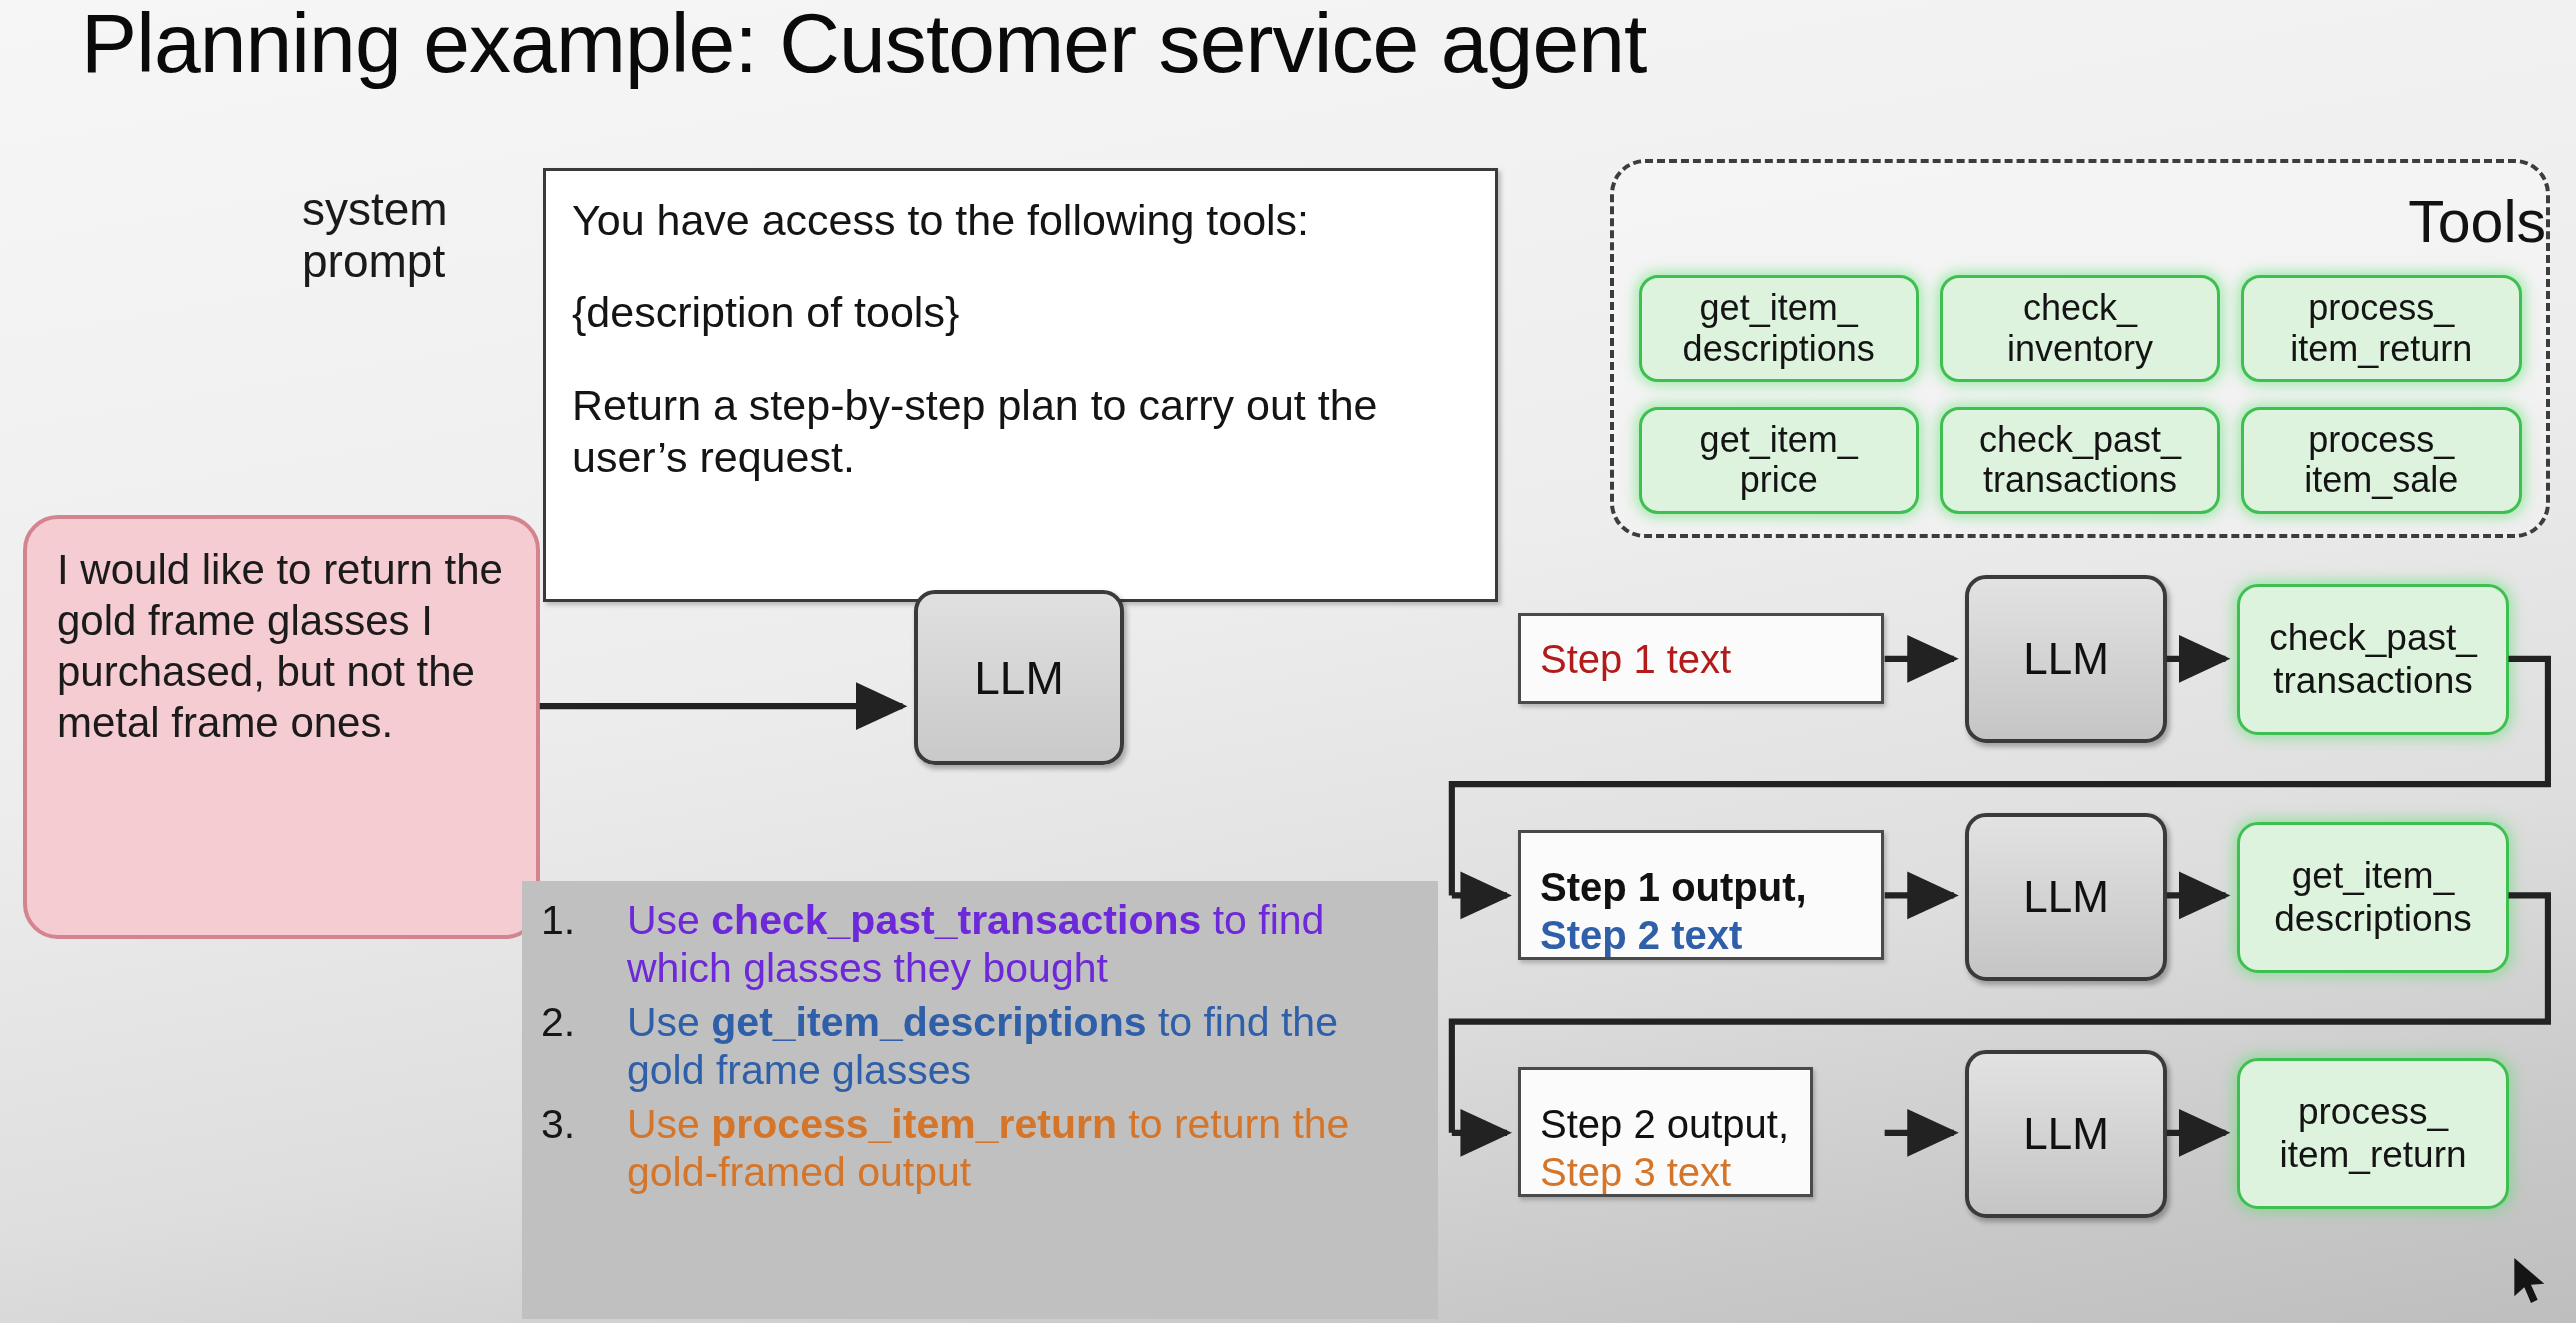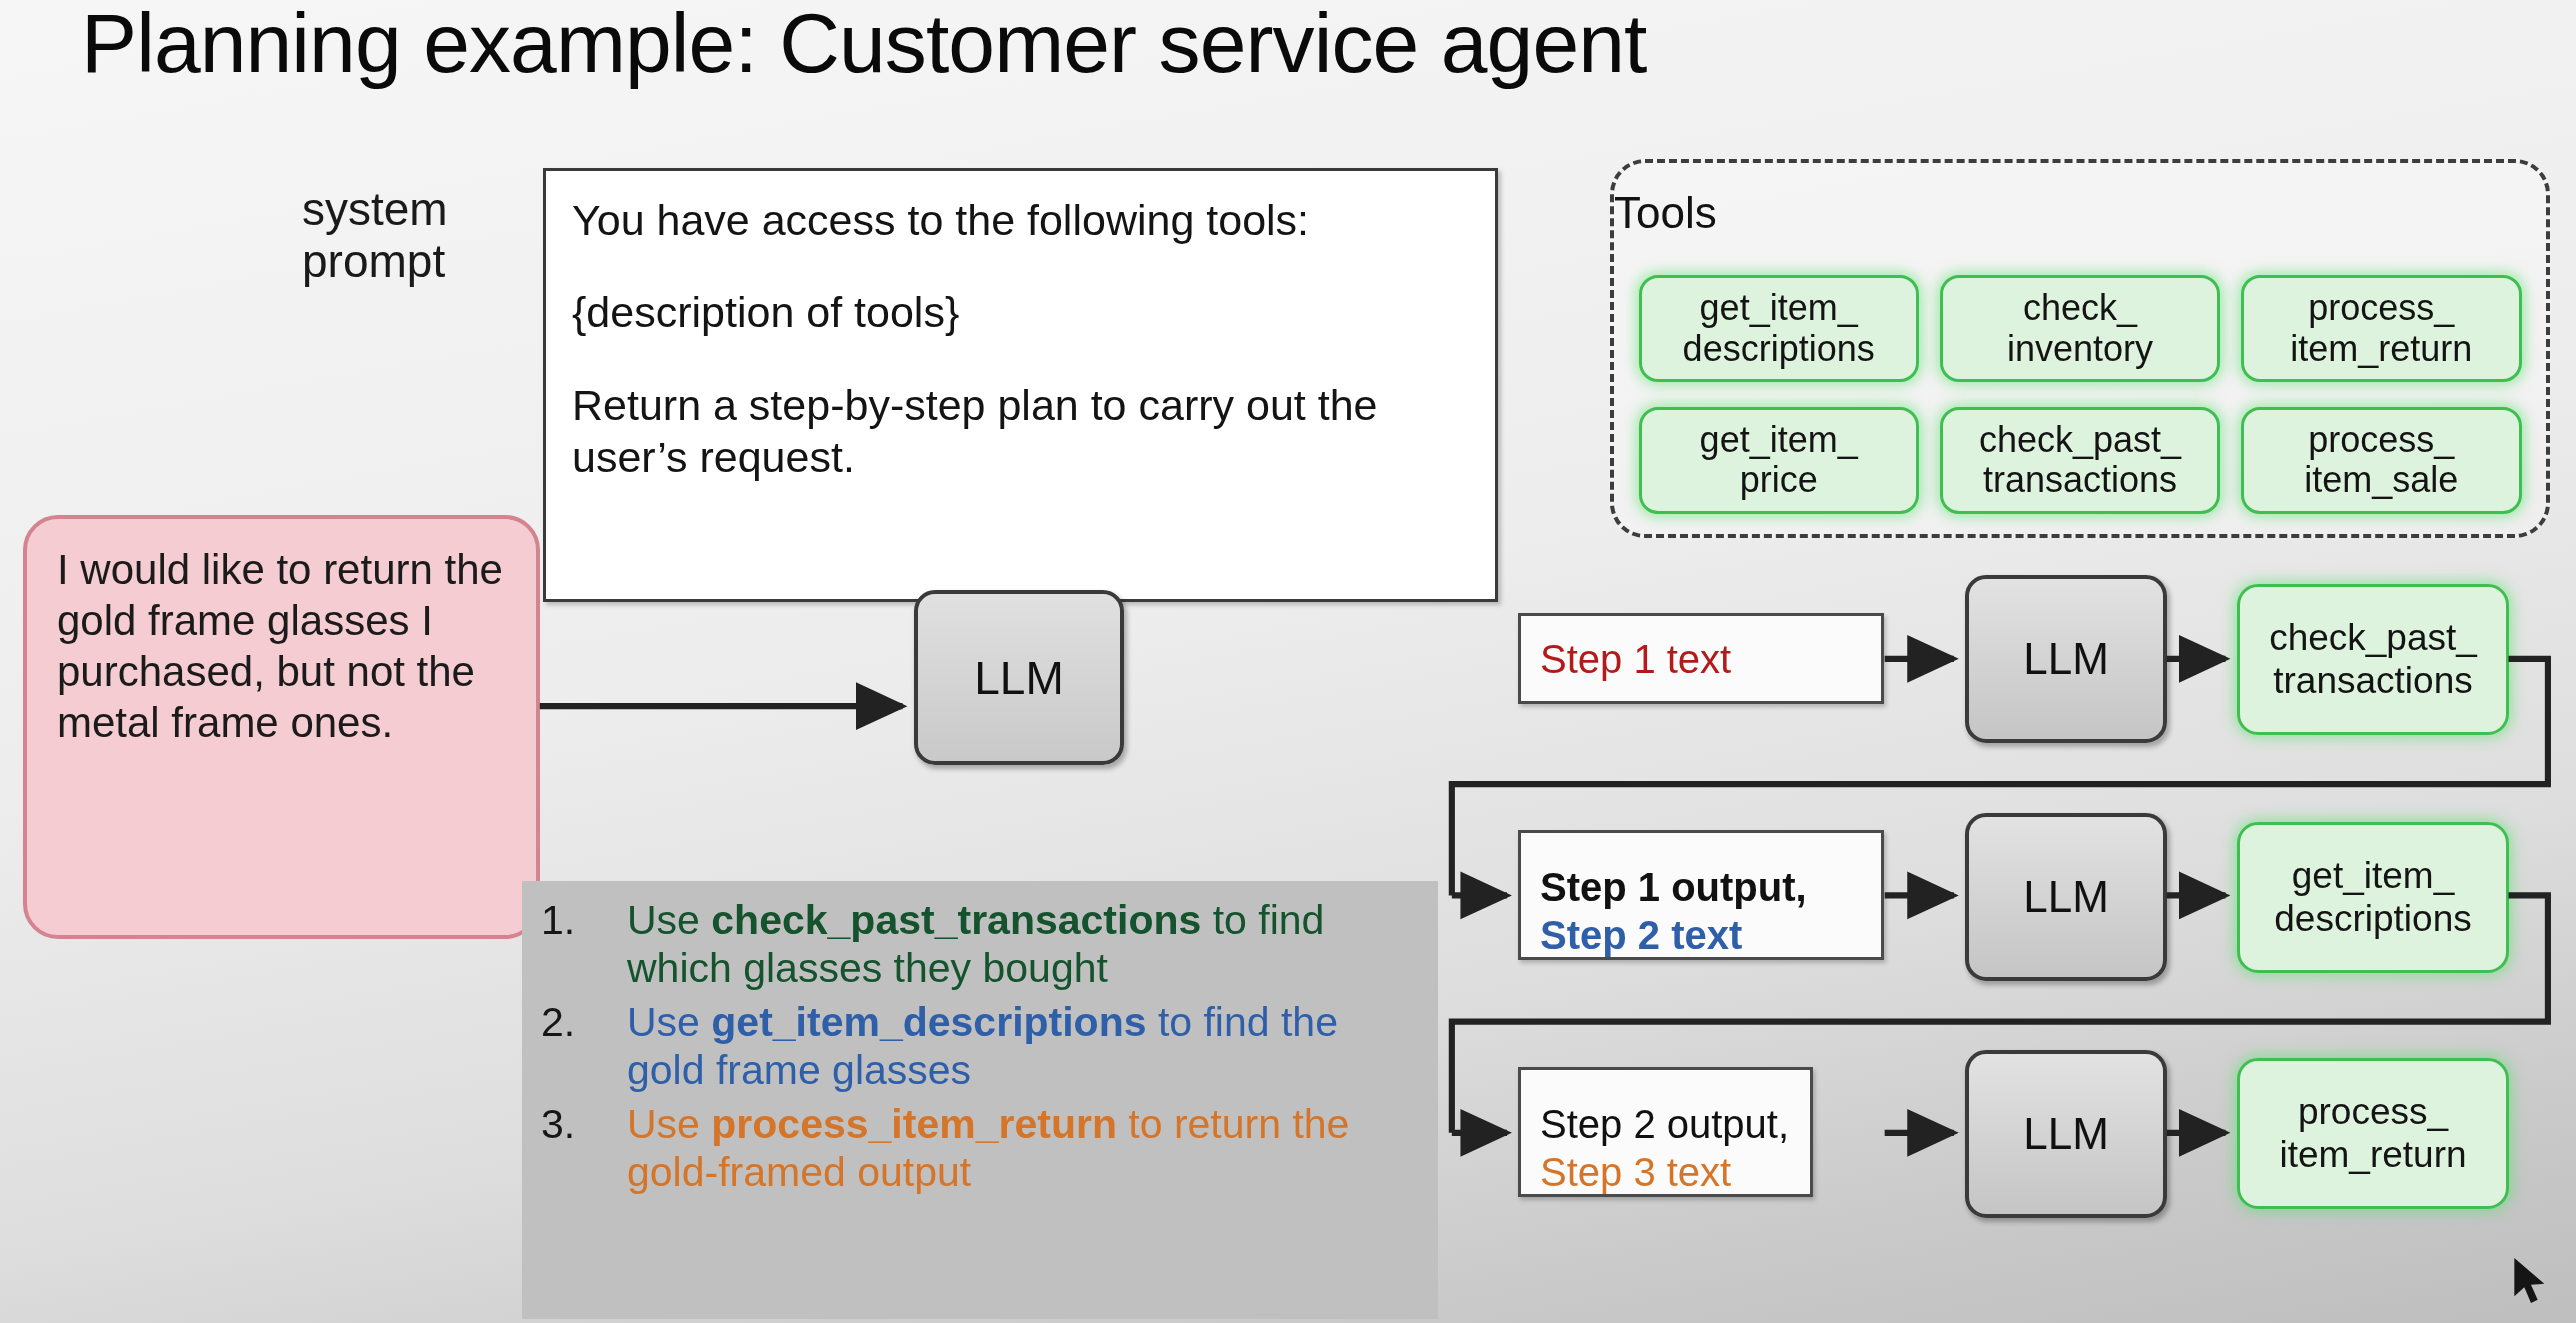--- a/index.html
+++ b/index.html
@@ -71,22 +71,22 @@
     height: 379px;
     border: 4.4px dashed #3d3d3d;
     border-radius: 35px;
     box-sizing: border-box;
     background: rgba(255,255,255,0.30);
   }
   .tools-title {
     position: absolute;
     left: 0; right: 0;
     top: 24.5px;
-    text-align: left;
-    font-size: 44px;
+    text-align: right;
+    font-size: 59px;
     color: #121212;
   }
   .tools-grid {
     position: absolute;
     left: 24.5px;
     top: 112px;
     right: 24.5px;
     display: grid;
     grid-template-columns: repeat(3, 1fr);
     grid-template-rows: repeat(2, 107px);
@@ -161,21 +161,21 @@
     line-height: 1.16;
     margin-bottom: 7px;
   }
   .plan-num {
     width: 86px;
     flex: 0 0 86px;
     color: #161616;
   }
   .plan-text { flex: 1; }
   .plan-text b { font-weight: 700; }
-  .c-red    { color: #14532d; }
+  .c-red    { color: #6d28d9; }
   .c-blue   { color: #2f5fa8; }
   .c-orange { color: #d4752a; }
 
   
   .step-box {
     position: absolute;
     background: #fbfbfb;
     border: 3.5px solid #4a4a4a;
     box-sizing: border-box;
     padding: 30px 19px;

